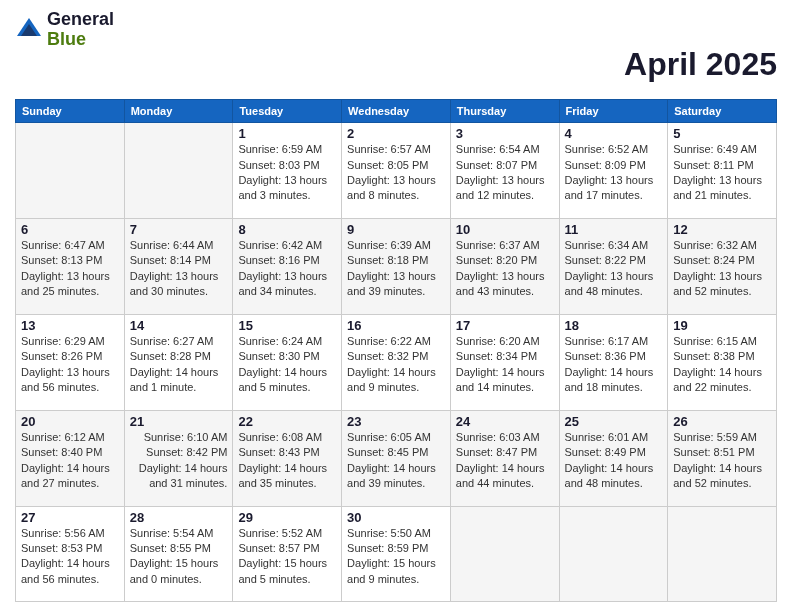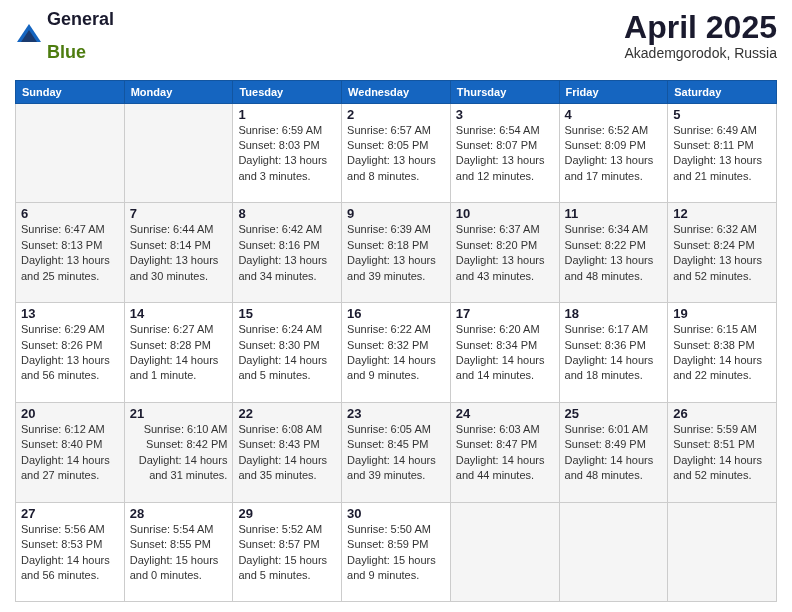--- a/index.html
+++ b/index.html
@@ -24,39 +24,39 @@
       margin-bottom: 8px;
     }
     .logo {
       display: flex;
       align-items: center;
     }
     .logo-text {
       display: flex;
       flex-direction: column;
       line-height: 1.1;
-      gap: 13px;
     }
     .logo-general {
       font-size: 18px;
       font-weight: bold;
       color: #1a1a2e;
     }
     .logo-blue {
       font-size: 18px;
       font-weight: bold;
       color: #4d7c0f;
     }
     .logo-icon {
       width: 28px;
       height: 28px;
       margin-right: 4px;
     }
     .title-block {
       text-align: right;
+      margin-top: 37px;
     }
     .title-month {
       font-size: 32px;
       font-weight: bold;
       color: #1a1a2e;
       line-height: 1.1;
     }
     .title-location {
       font-size: 14px;
       color: #333;
@@ -124,21 +124,20 @@
         <polygon points="14,2 26,20 2,20" fill="#1565c0"></polygon>
         <polygon points="14,8 22,20 6,20" fill="#1a3a6e"></polygon>
       </svg>
       <div class="logo-text">
         <span class="logo-general">General</span>
         <span class="logo-blue">Blue</span>
       </div>
     </div>
     <div class="title-block">
       <div class="title-month">April 2025</div>
-      <div class="title-location">Akademgorodok, Russia</div>
     </div>
   </div>
 
   <table class="calendar">
     <thead>
       <tr>
         <th>Sunday</th>
         <th>Monday</th>
         <th>Tuesday</th>
         <th>Wednesday</th>

